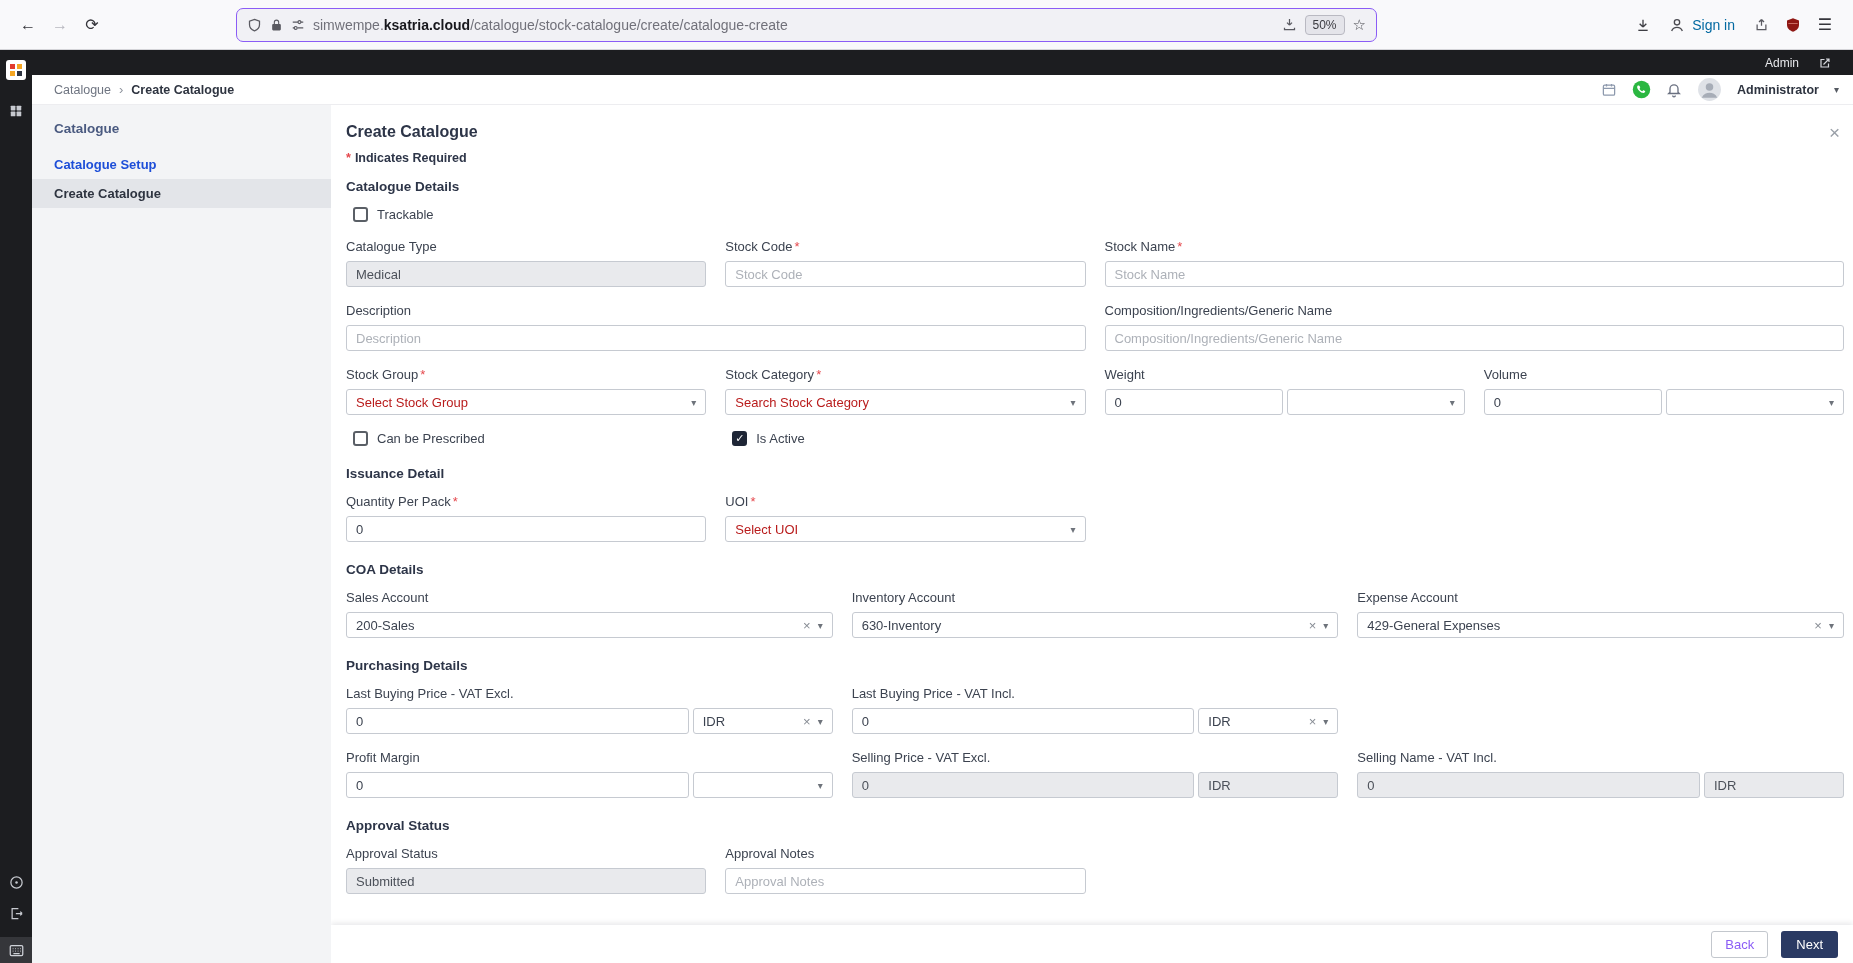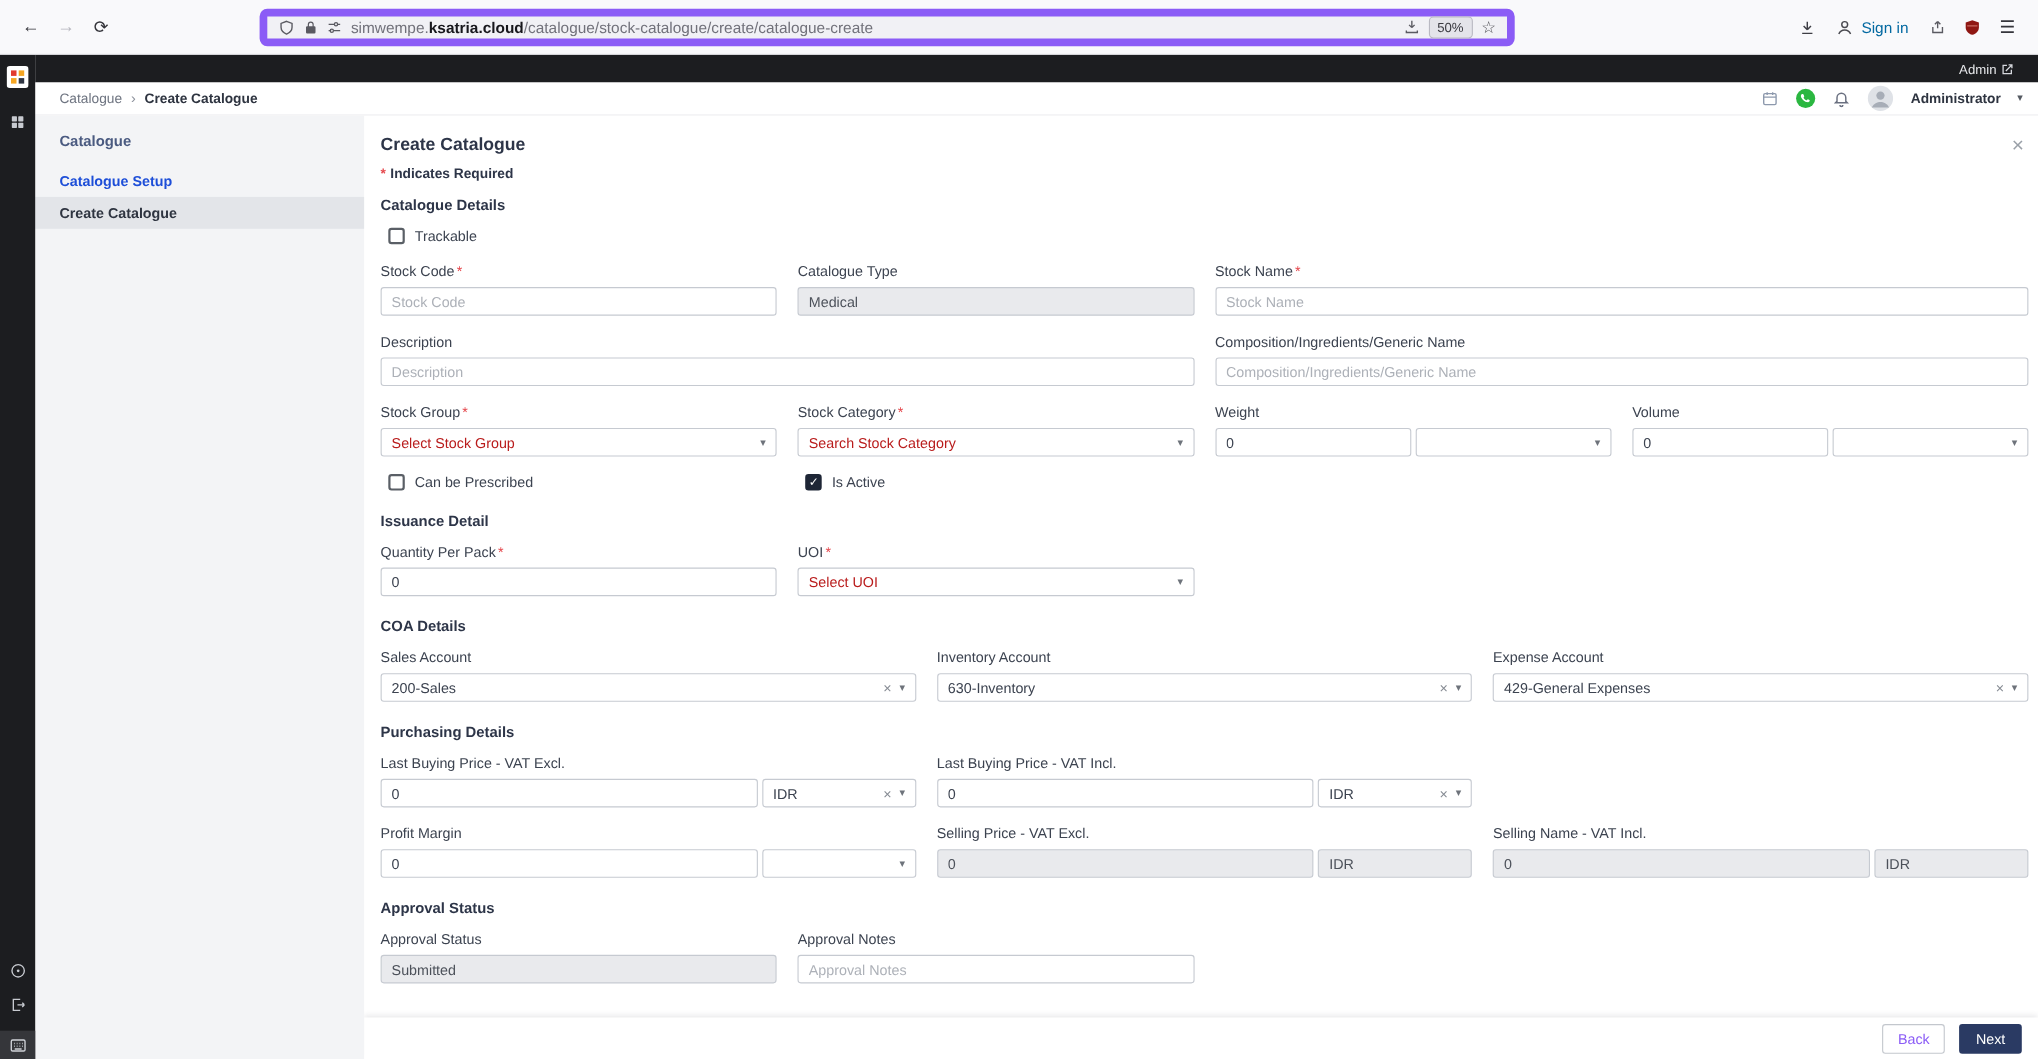--- a/index.html
+++ b/index.html
@@ -4,39 +4,39 @@
 <style>
   * { margin:0; padding:0; box-sizing:border-box; }
   html,body { width:1853px; height:963px; }
   body { font-family:"Liberation Sans","DejaVu Sans",sans-serif; background:#fff; overflow:hidden; }
 
   
   .chrome { height:50px; background:#f9f9fb; border-bottom:1px solid #d4d4d8; display:flex; align-items:center; padding:0 12px; }
   .cbtn { width:32px; height:32px; border:none; background:transparent; border-radius:5px; display:flex; align-items:center; justify-content:center; font-size:16px; color:#35353b; cursor:pointer; flex:none; }
   .cbtn.dis { color:#b7b7bf; }
   .chrome-gap { width:128px; flex:none; }
-  .urlbar { width:1141px; height:34px; background:#f1f1f5; border:7px solid #8b5cf6; border-radius:7px; display:flex; align-items:center; padding:0 10px; gap:8px; flex:none; }
+  .urlbar { width:1141px; height:34px; background:#f1f1f5; border:1px solid #8b5cf6; border-radius:7px; display:flex; align-items:center; padding:0 10px; gap:8px; flex:none; }
   .urlbar .ico { display:flex; align-items:center; justify-content:center; cursor:pointer; }
   .url { flex:1; font-size:14px; color:#71717a; white-space:nowrap; overflow:hidden; }
   .u-dom { color:#17171c; font-weight:bold; }
   .zoom-pill { font-size:12px; color:#3a3a40; background:#e4e4ea; border:1px solid #b9b9c2; border-radius:4px; padding:2px 7px; cursor:pointer; }
   .star-ico { font-size:15px; color:#4a4a50; cursor:pointer; }
   .flexspace { flex:1; }
   .signin { display:flex; align-items:center; gap:7px; border:none; background:transparent; font-size:14px; color:#0369a1; padding:6px 10px; border-radius:5px; cursor:pointer; flex:none; }
 
   
   .app { position:relative; height:913px; background:#fff; }
   .strip { position:absolute; left:0; top:0; width:32px; height:100%; background:#1c1d20; z-index:6; display:flex; flex-direction:column; align-items:center; padding-top:10px; }
   .strip .logo-mark { margin-bottom:24px; cursor:pointer; line-height:0; }
   .strip-btn { margin-bottom:18px; cursor:pointer; line-height:0; }
   .strip-bottom { margin-top:auto; display:flex; flex-direction:column; align-items:center; width:100%; }
   .strip-bottom .strip-btn { margin-bottom:16px; }
   .strip-kb { width:32px; height:26px; background:#35363a; display:flex; align-items:center; justify-content:center; cursor:pointer; }
 
-  .topbar { position:absolute; left:32px; right:0; top:0; height:25px; background:#1c1d20; display:flex; align-items:center; justify-content:flex-end; gap:4px; padding-right:22px; }
+  .topbar { position:absolute; left:32px; right:0; top:0; height:25px; background:#1c1d20; display:flex; align-items:center; justify-content:flex-end; gap:20px; padding-right:22px; }
   .admin-label { color:#e6e7ea; font-size:12px; }
 
   .crumbbar { position:absolute; left:32px; right:0; top:25px; height:30px; background:#fff; display:flex; align-items:center; padding:0 14px 0 22px; border-bottom:1px solid #ededf0; z-index:4; }
   .crumbs { display:flex; align-items:center; gap:8px; font-size:12.5px; }
   .crumb-parent { color:#6e7480; cursor:pointer; }
   .crumb-chev { color:#8d929c; font-size:13px; }
   .crumb-current { color:#2e3440; font-weight:bold; }
   .crumb-right { margin-left:auto; display:flex; align-items:center; gap:15px; }
   .crumb-right .ico { display:flex; align-items:center; cursor:pointer; line-height:0; }
   .adminname { font-size:12.5px; font-weight:bold; color:#2e3440; cursor:pointer; }
@@ -274,26 +274,26 @@
 
       <div class="grid" style="margin-bottom:17px;">
         <div class="f12 checkrow">
           <span class="cb"></span>
           <span class="cb-label">Trackable</span>
         </div>
       </div>
 
       <div class="grid">
         <div class="f3 field">
+          <label class="flabel"><span>Catalogue Type</span></label>
+          <input class="control" disabled="" value="Medical" style="">
+        </div>
+        <div class="f3 field">
           <label class="flabel"><span>Stock Code</span><span class="req">*</span></label>
           <input class="control" placeholder="Stock Code" style="">
-        </div>
-        <div class="f3 field">
-          <label class="flabel"><span>Catalogue Type</span></label>
-          <input class="control" disabled="" value="Medical" style="">
         </div>
         <div class="f6 field">
           <label class="flabel"><span>Stock Name</span><span class="req">*</span></label>
           <input class="control" placeholder="Stock Name" style="">
         </div>
       </div>
 
       <div class="grid">
         <div class="f6 field">
           <label class="flabel"><span>Description</span></label>

